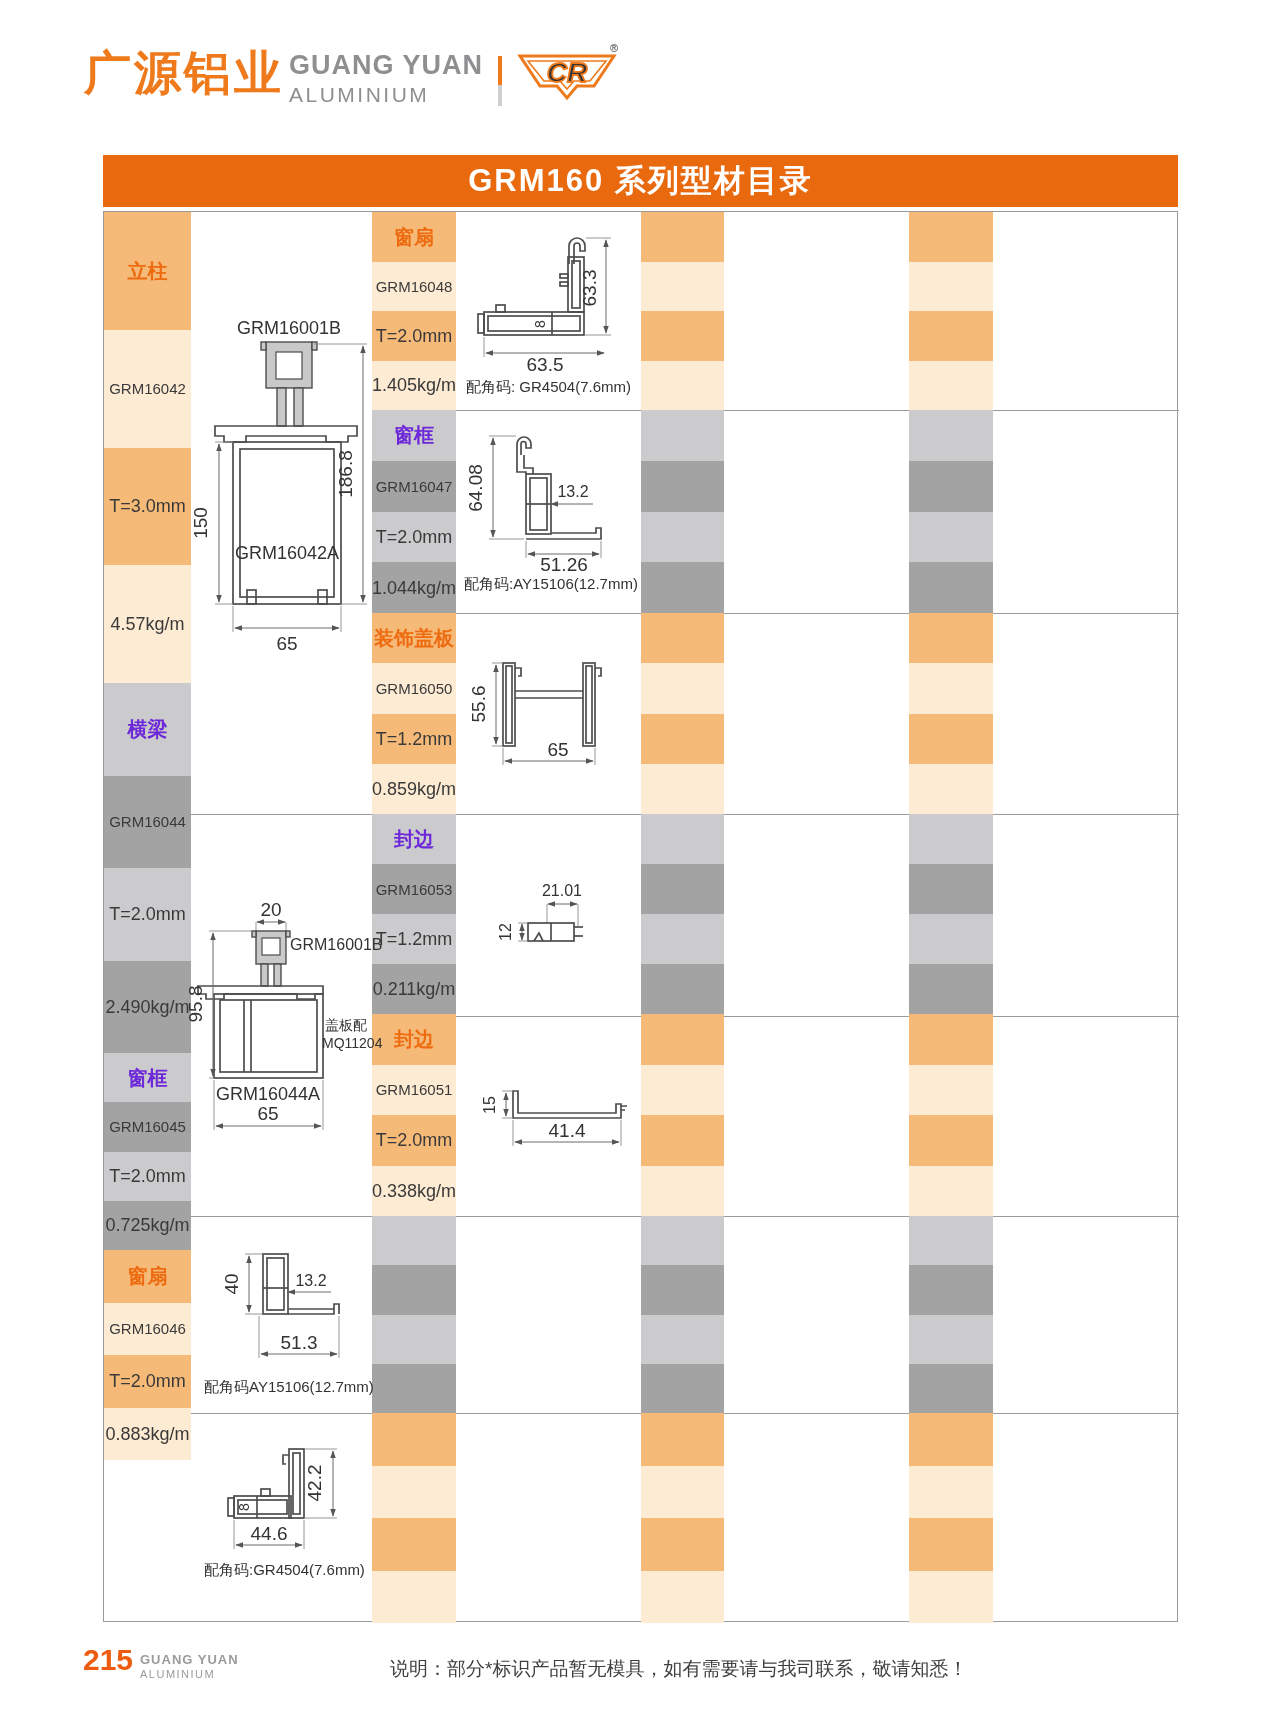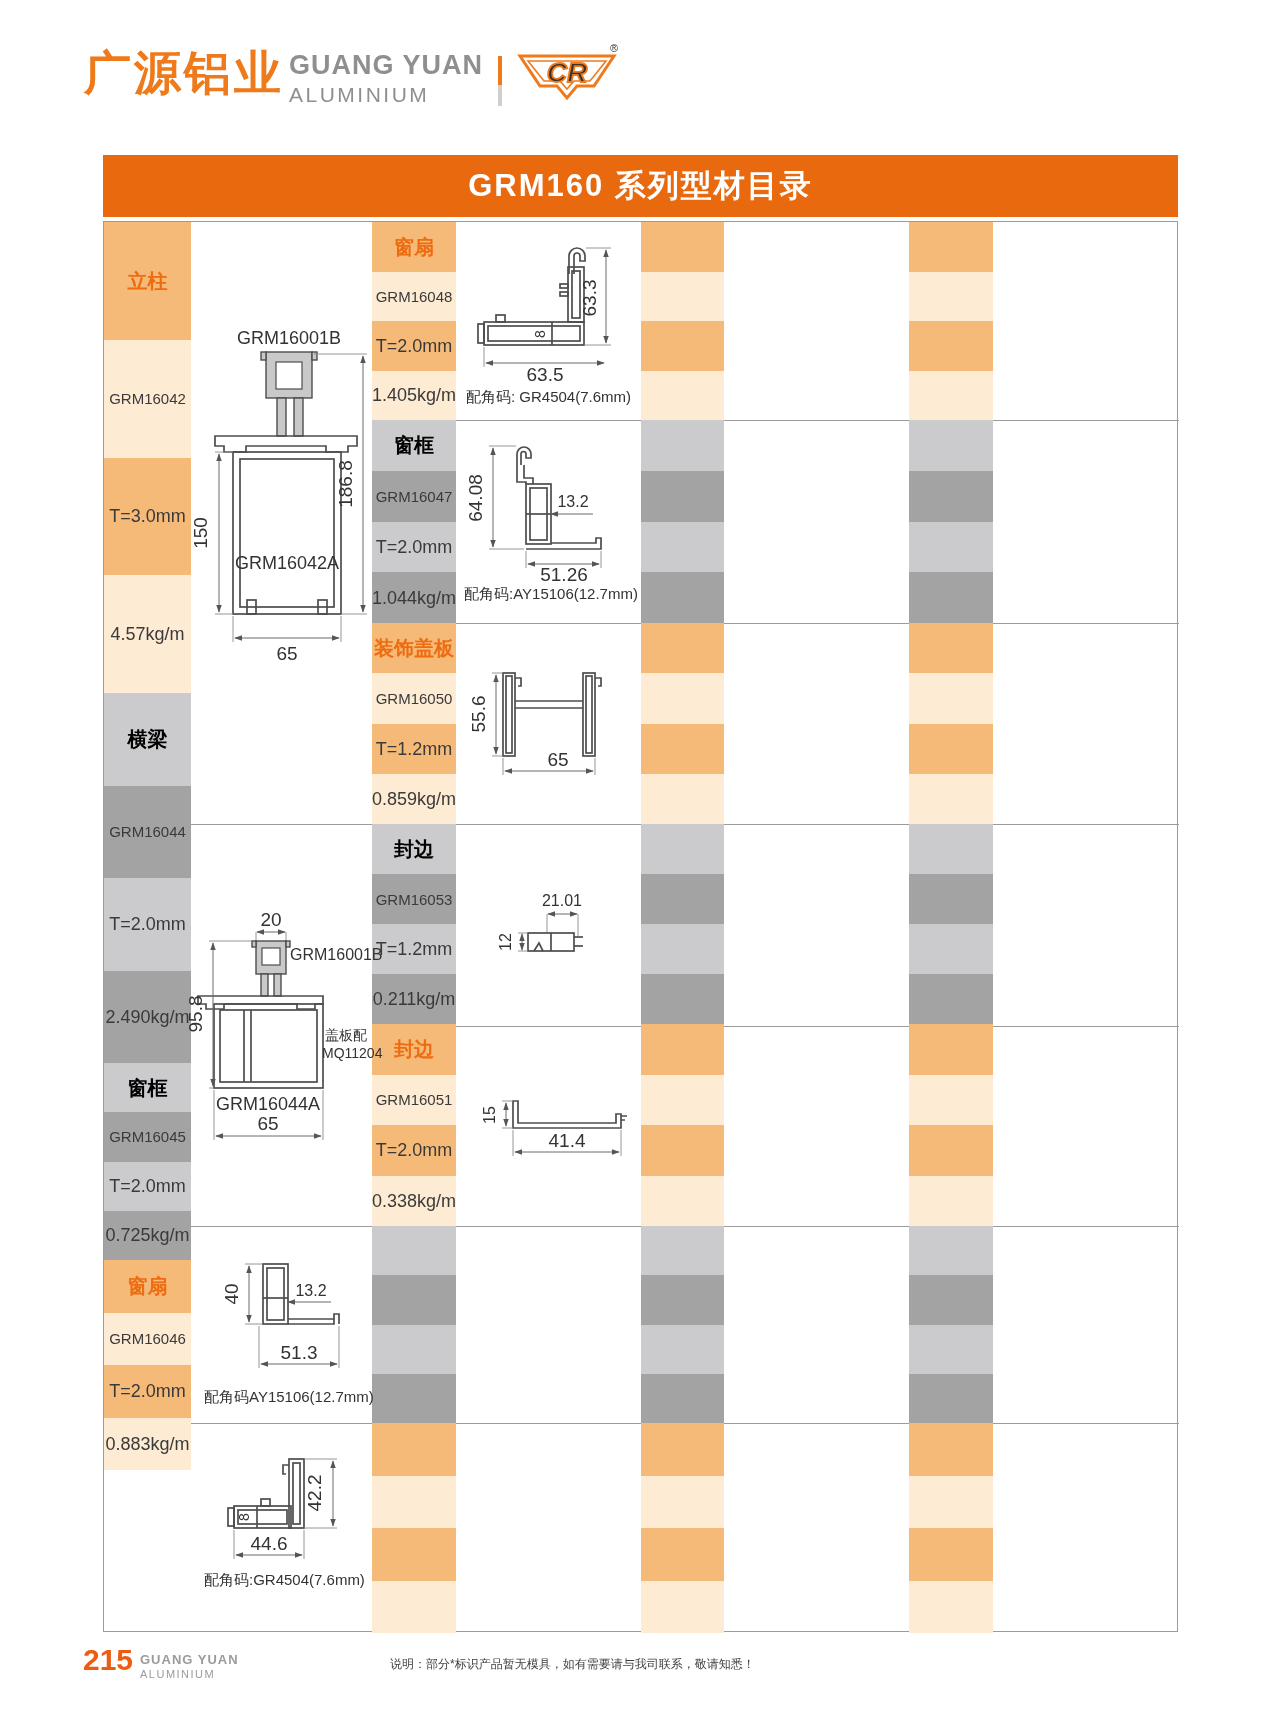--- a/index.html
+++ b/index.html
@@ -7,53 +7,53 @@
         font-family:"Liberation Sans","DejaVu Sans",sans-serif;color:#3a3a3a;}
   
   .brand-cn{position:absolute;left:84px;top:42px;font-size:47px;font-weight:bold;color:#ef7a1c;letter-spacing:3px;}
   .brand-en1{position:absolute;left:289px;top:50px;font-size:27px;font-weight:bold;color:#8f8f91;letter-spacing:1px;}
   .brand-en2{position:absolute;left:289px;top:83px;font-size:21px;color:#8f8f91;letter-spacing:2.5px;}
   .brand-divider{position:absolute;left:498px;top:56px;width:4px;height:50px;
         background:linear-gradient(#ef7a1c 0 58%,#cfcfcf 58% 100%);}
   .cr-svg{position:absolute;left:517px;top:44px;overflow:visible;}
   
   .catalog{position:absolute;left:103px;top:155px;width:1075px;}
-  .title-bar{height:62px;background:#e9690f;color:#fff;font-size:31px;font-weight:bold;
+  .title-bar{height:52px;background:#e9690f;color:#fff;font-size:31px;font-weight:bold;
         display:flex;align-items:center;justify-content:center;letter-spacing:2px;}
   .tbl{position:relative;margin-top:4px;height:1411px;border:1px solid #9b9b9b;box-sizing:border-box;background:#fff;}
   .lcol{position:absolute;top:0;height:100%;}
   .stripe{width:100%;height:25%;display:flex;align-items:center;justify-content:center;
         font-size:18px;color:#3a3a3a;line-height:1;box-sizing:border-box;}
   .stripe.t{font-size:20px;font-weight:bold;}
   .stripe.c{font-size:15px;}
   .to .s1,.to .s3{background:#f6ba78;}
   .to .s2,.to .s4{background:#fdebd3;}
   .tg .s1,.tg .s3{background:#cbcbcd;}
   .tg .s2,.tg .s4{background:#a3a3a3;}
   .to .t{color:#ee6c11;}
-  .tg .t{color:#000000;}
+  .tg .t{color:#6d28d9;}
   .vline{position:absolute;top:0;width:1px;height:100%;background:#9b9b9b;}
   .hline{position:absolute;height:1px;background:#9b9b9b;}
   .dwg{position:absolute;overflow:visible;}
   svg text{font-family:"Liberation Sans","DejaVu Sans",sans-serif;fill:#333;}
   .dt{font-size:19px;}
   .dt2{font-size:16px;}
   .dt3{font-size:14px;}
   .note{font-size:15px;}
   .lbl{font-size:18px;}
   .prof{stroke:#4d4d4d;stroke-width:1.7;fill:none;}
   .proffill{stroke:#4d4d4d;stroke-width:1.4;fill:#c9c9c9;}
   .profw{stroke:#4d4d4d;stroke-width:1.2;fill:#fff;}
   .dim{stroke:#6b6b6b;stroke-width:1;fill:none;}
   .ext{stroke:#8a8a8a;stroke-width:0.9;}
   
   .pageno{position:absolute;left:83px;top:1643px;font-size:30px;font-weight:bold;color:#ee5c10;}
   .f-en1{position:absolute;left:140px;top:1652px;font-size:13px;font-weight:bold;color:#9b9b9d;letter-spacing:1px;}
   .f-en2{position:absolute;left:140px;top:1668px;font-size:11px;color:#9b9b9d;letter-spacing:1.5px;}
-  .f-note{position:absolute;left:390px;top:1656px;font-size:12px;color:#3f3f3f;}
+  .f-note{position:absolute;left:390px;top:1656px;font-size:19px;color:#3f3f3f;}
 </style>
 </head>
 <body>
 
 <div class="page">
 
   <svg width="0" height="0" style="position:absolute">
     <defs>
       <marker id="arw" viewBox="0 0 10 10" refX="9" refY="5" markerWidth="8" markerHeight="8" orient="auto-start-reverse">
         <path d="M0,1.5 L10,5 L0,8.5 Z" fill="#555"></path>

